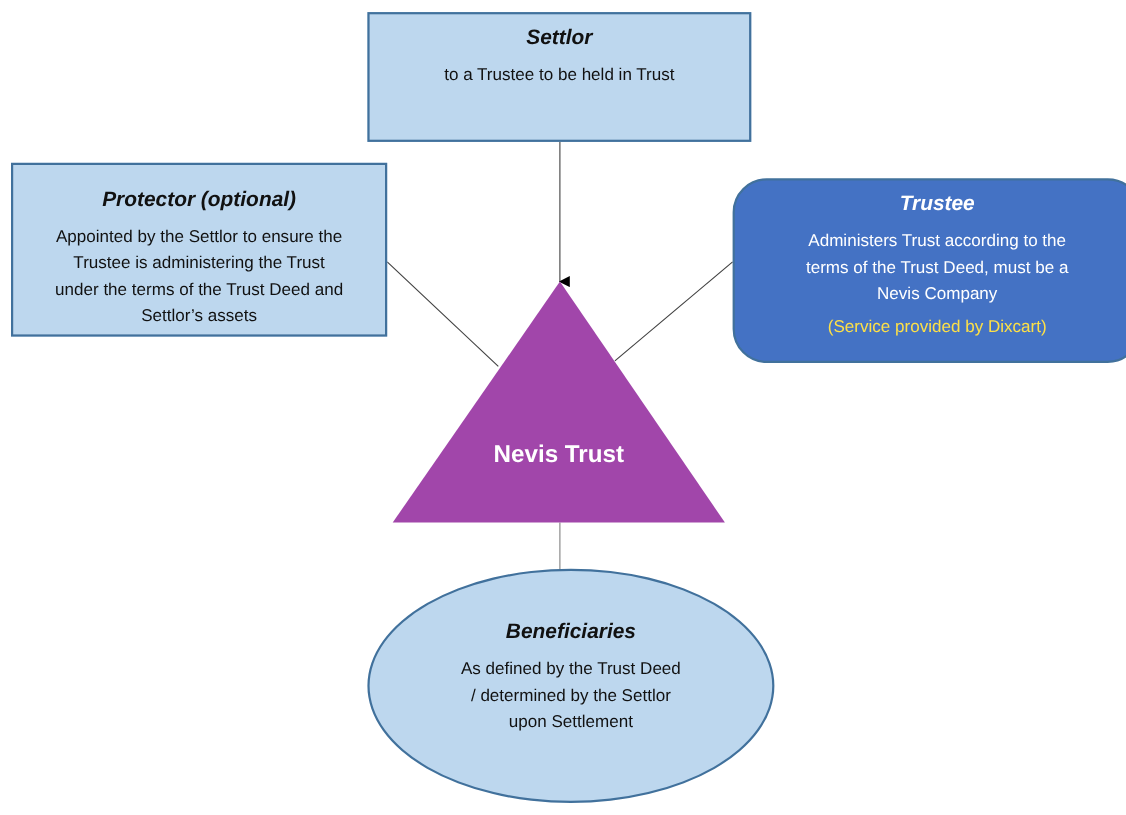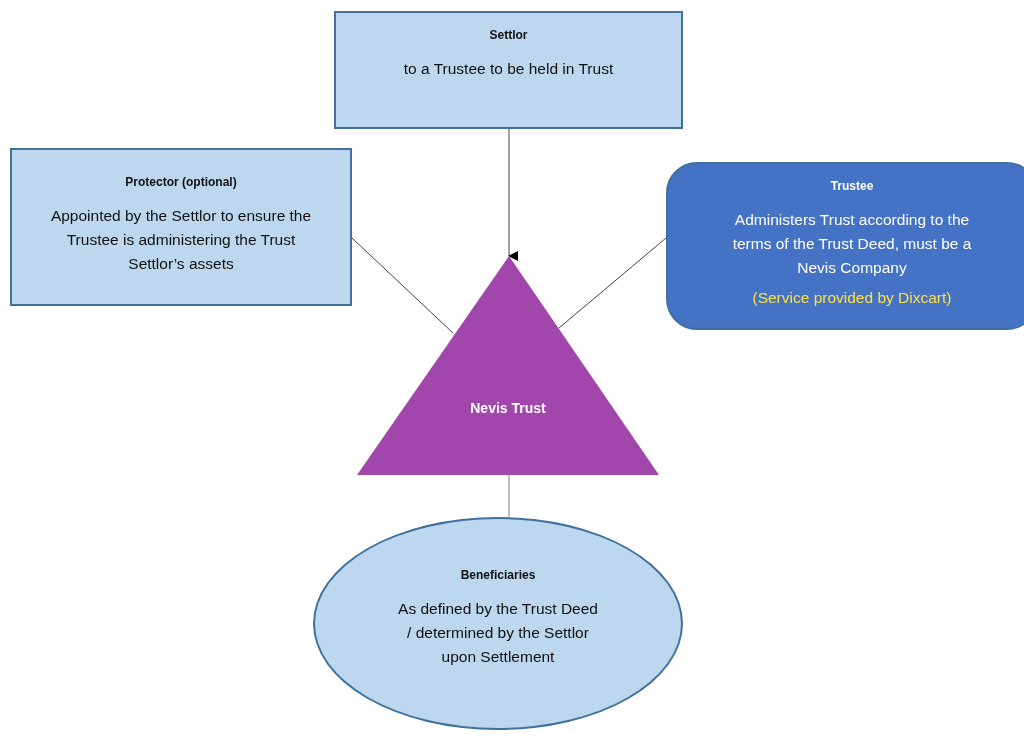--- a/index.html
+++ b/index.html
@@ -2,30 +2,30 @@
 <html><head>
   <meta charset="utf-8">
   <style>
     html, body { margin: 0; padding: 0; background: #ffffff; }
     body { width: 1024px; height: 741px; position: relative; overflow: hidden;
            font-family: "Liberation Sans", sans-serif; color: #111111; }
     .box { position: absolute; box-sizing: border-box; border: 2px solid #41719c;
            text-align: center; font-size: 15.5px; line-height: 24px; }
     .light { background: #bdd7ee; color: #111111; }
     .dark { background: #4472c4; color: #ffffff; }
-    .title { font-weight: bold; font-size: 12px; margin-bottom: 10px; display: block; }
+    .title { font-weight: bold; font-size: 19px; margin-bottom: 10px; display: block; font-style: italic; }
     .line { display: block; }
     #settlor { left: 334px; top: 11px; width: 349px; height: 118px; padding-top: 10px; }
     #protector { left: 10px; top: 148px; width: 342px; height: 158px; padding-top: 20px; }
     #trustee { left: 666px; top: 162px; width: 372px; height: 168px; padding-top: 10px; border-radius: 31px; }
     #trustee .note { color: #fde047; display: block; margin-top: 6px; }
     svg#connectors { position: absolute; left: 0; top: 0; }
     .tri-label { position: absolute; left: 408px; top: 400px; width: 200px; text-align: center;
-                 color: #ffffff; font-weight: bold; font-size: 14px; }
-    #beneficiaries { position: absolute; left: 313px; top: 517px; width: 370px; height: 213px;
+                 color: #ffffff; font-weight: bold; font-size: 22px; }
+    #beneficiaries { position: absolute; left: 334px; top: 517px; width: 370px; height: 213px;
                      box-sizing: border-box; border: 2px solid #41719c; border-radius: 50%;
                      background: #bdd7ee; text-align: center; font-size: 15.5px; line-height: 24px;
                      padding-top: 44px; }
   </style>
 </head>
 <body>
 
 <svg id="connectors" width="1024" height="741">
   <defs>
     <marker id="arrowhead" markerWidth="10" markerHeight="10" refX="5" refY="9" orient="auto" markerUnits="userSpaceOnUse">
@@ -43,20 +43,21 @@
 
 <div id="settlor" class="box light">
   <span class="title">Settlor</span>
   <span class="line">to a Trustee to be held in Trust</span>
 </div>
 
 <div id="protector" class="box light">
   <span class="title">Protector (optional)</span>
   <span class="line">Appointed by the Settlor to ensure the</span>
   <span class="line">Trustee is administering the Trust</span>
+  <span class="line">under the terms of the Trust Deed and</span>
   <span class="line">Settlor’s assets</span>
 </div>
 
 <div id="trustee" class="box dark">
   <span class="title">Trustee</span>
   <span class="line">Administers Trust according to the</span>
   <span class="line">terms of the Trust Deed, must be a</span>
   <span class="line">Nevis Company</span>
   <span class="note">(Service provided by Dixcart)</span>
 </div>

